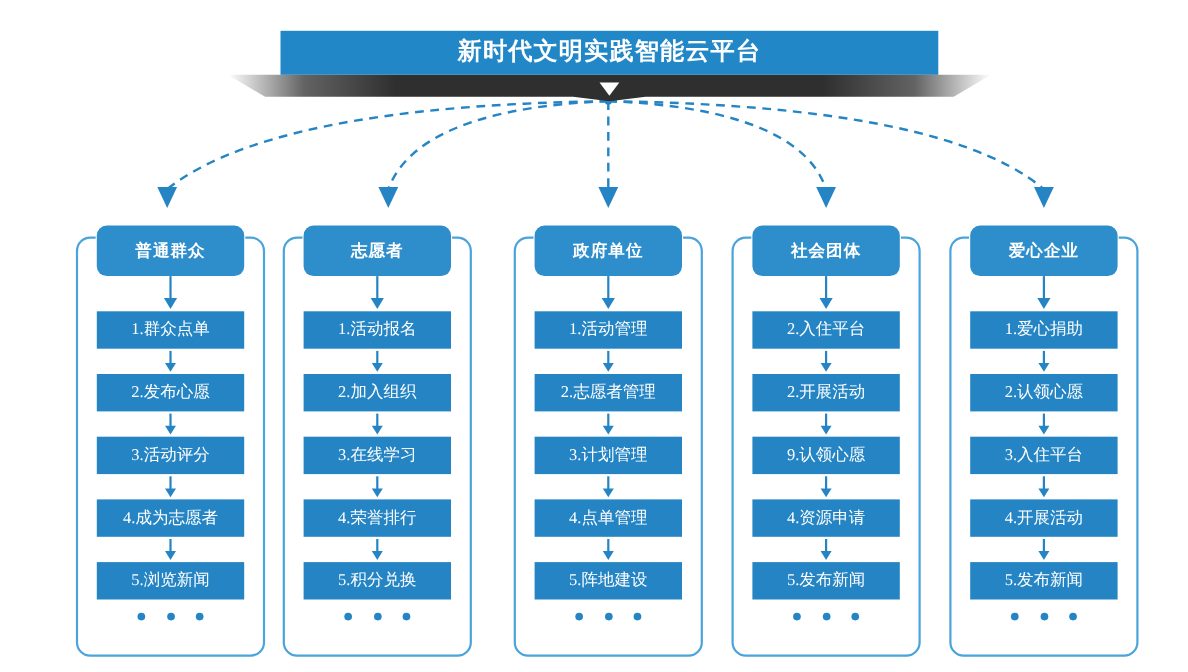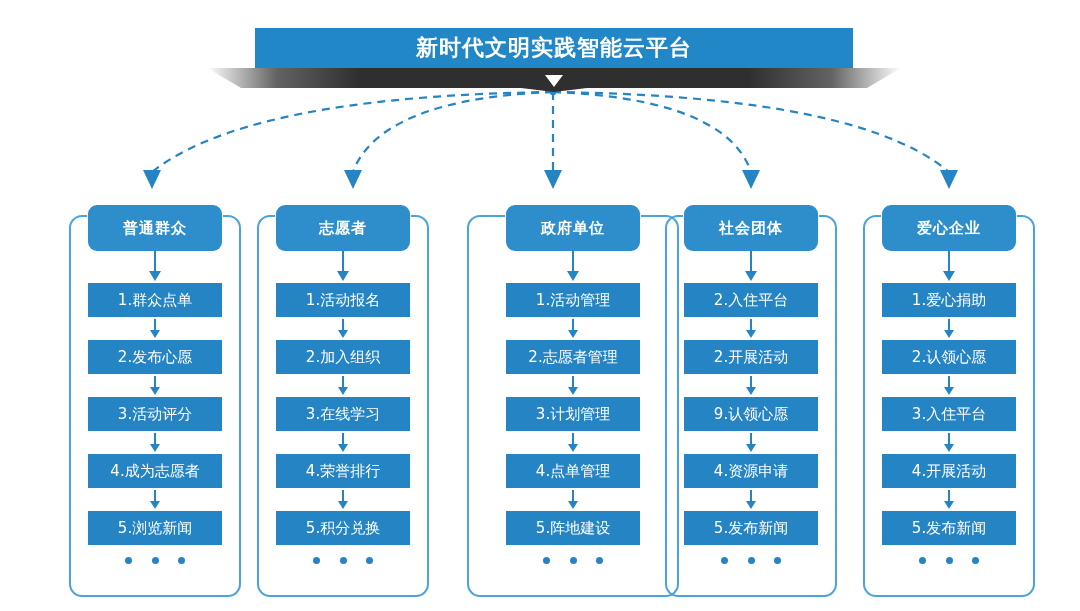--- a/index.html
+++ b/index.html
@@ -127,20 +127,21 @@
   }
   .step-box {
     width: 134px;
     height: 34px;
     background: #2585c4;
     color: #ffffff;
     font-size: 15px;
     line-height: 34px;
     text-align: center;
     white-space: nowrap;
+    font-family: Liberation Serif, serif;
   }
   .step-arrow {
     width: 134px;
     height: 23px;
     position: relative;
   }
   .step-arrow .shaft {
     position: absolute;
     left: 50%;
     margin-left: -1px;
@@ -316,21 +317,21 @@
         <span class="head"></span>
       </div>
       <div class="step-box">5.积分兑换</div>
     </div>
     <div class="ellipsis" title="...">
       <i></i>
       <i></i>
       <i></i>
     </div>
   </div>
-<div class="column" style="left:467px;padding-left:40px;">
+<div class="column" style="left:467px;">
     <div class="col-frame"></div>
     <div class="frame-gap"></div>
     <div class="col-header">政府单位</div>
     <div class="head-arrow">
       <span class="shaft"></span>
       <span class="head"></span>
     </div>
     <div class="steps">
       <div class="step-box">1.活动管理</div>
       <div class="step-arrow">

